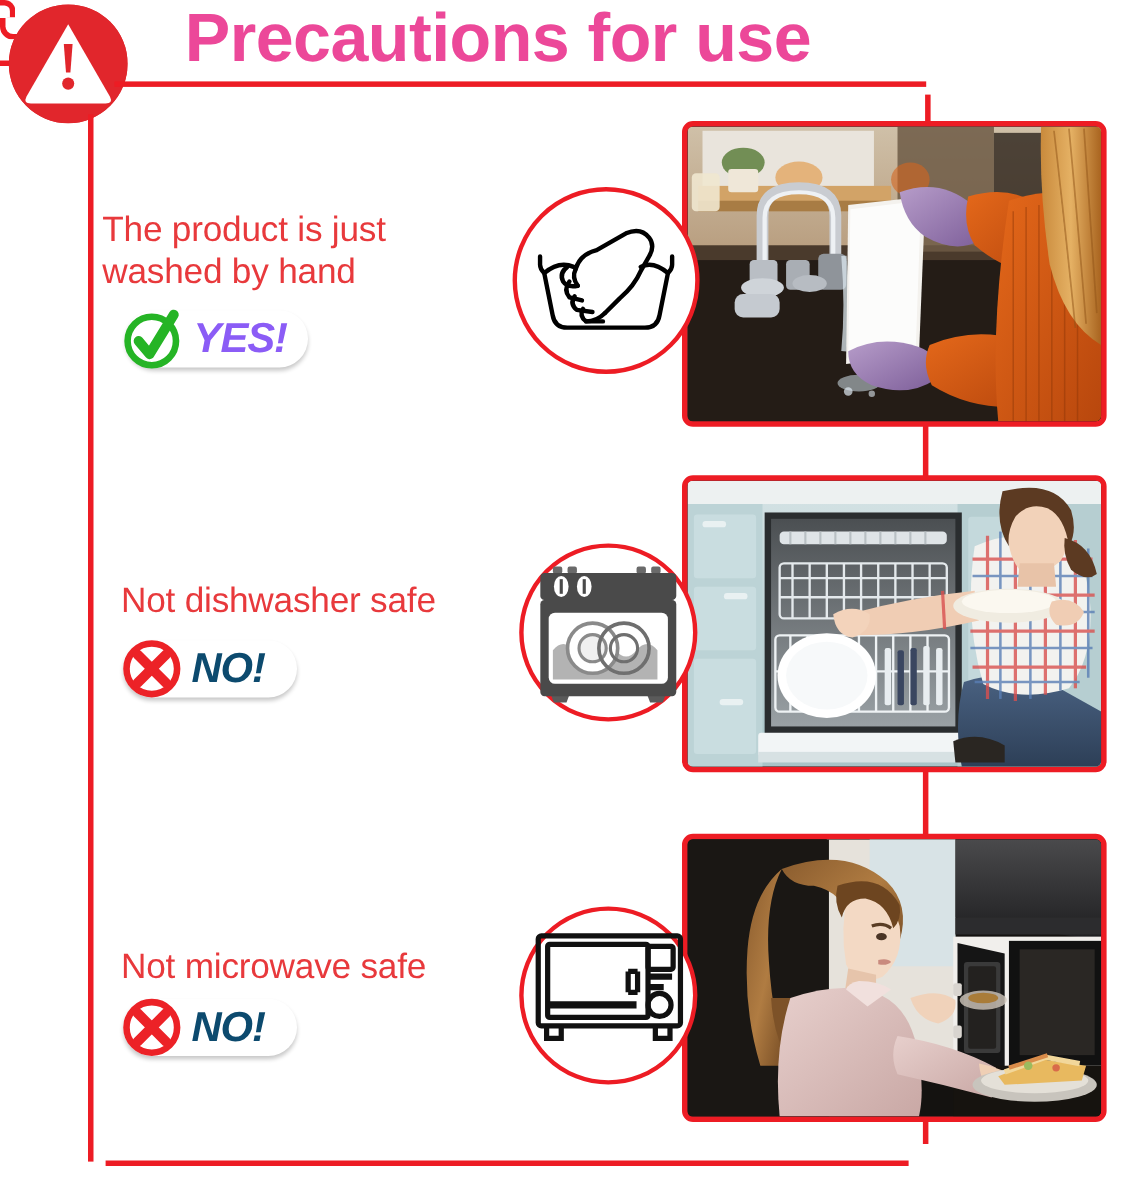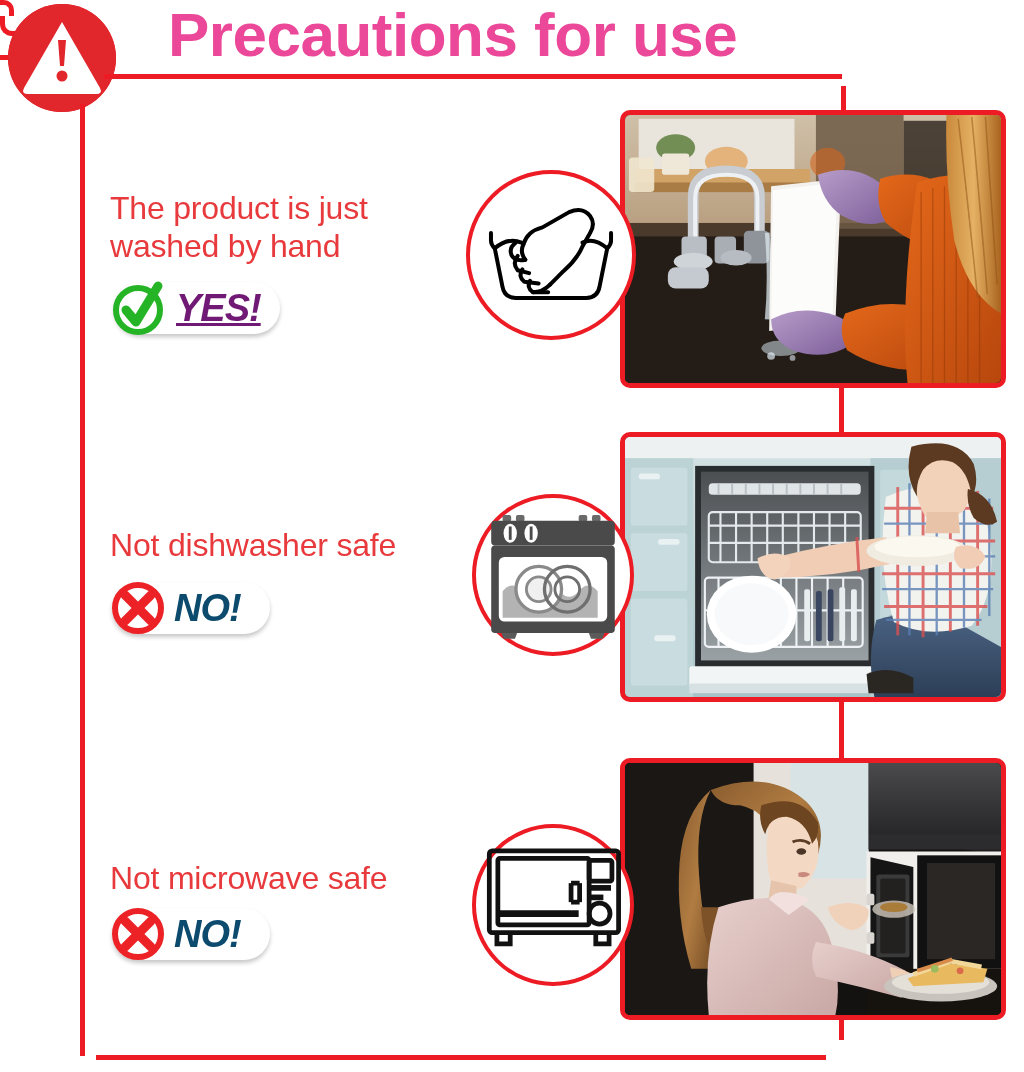--- a/index.html
+++ b/index.html
@@ -132,21 +132,21 @@
 
   
   .caption {
     position: absolute;
     color: #e8393c;
     font-size: 32px;
     line-height: 1.18;
     font-weight: 400;
     letter-spacing: -0.2px;
   }
-  .cap-1 { left: 110px; top: 190px; width: 330px; }
+  .cap-1 { left: 93px; top: 190px; width: 330px; }
   .cap-2 { left: 110px; top: 527px; width: 350px; }
   .cap-3 { left: 110px; top: 860px; width: 350px; }
 
   
   .pill {
     position: absolute;
     height: 52px;
     border-radius: 26px;
     background: #ffffff;
     box-shadow: 0 3px 4px rgba(0,0,0,0.22);
@@ -169,21 +169,21 @@
   .pill .word {
     position: absolute;
     left: 62px;
     top: 2px;
     font-size: 38px;
     font-weight: bold;
     font-style: italic;
     letter-spacing: -1px;
     line-height: 48px;
   }
-  .word-yes { color: #701a75; text-decoration: underline; }
+  .word-yes { color: #8b5cf6; }
   .word-no  { color: #0c4a6e; }
 
   
   .symbol {
     position: absolute;
     border-radius: 50%;
     background: #ffffff;
     border: 4px solid #ed1c24;
     box-sizing: border-box;
     z-index: 5;

